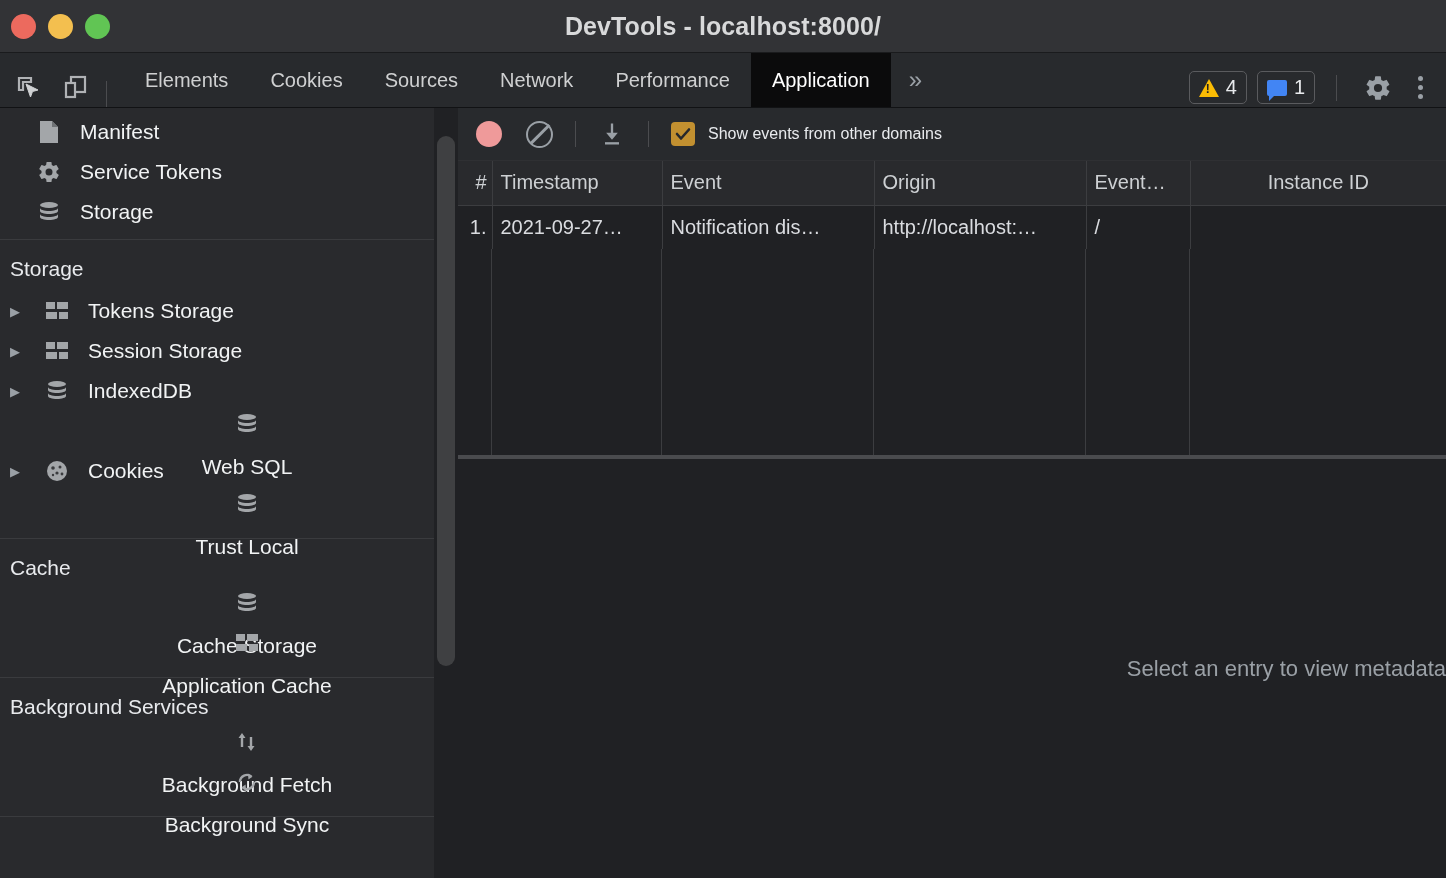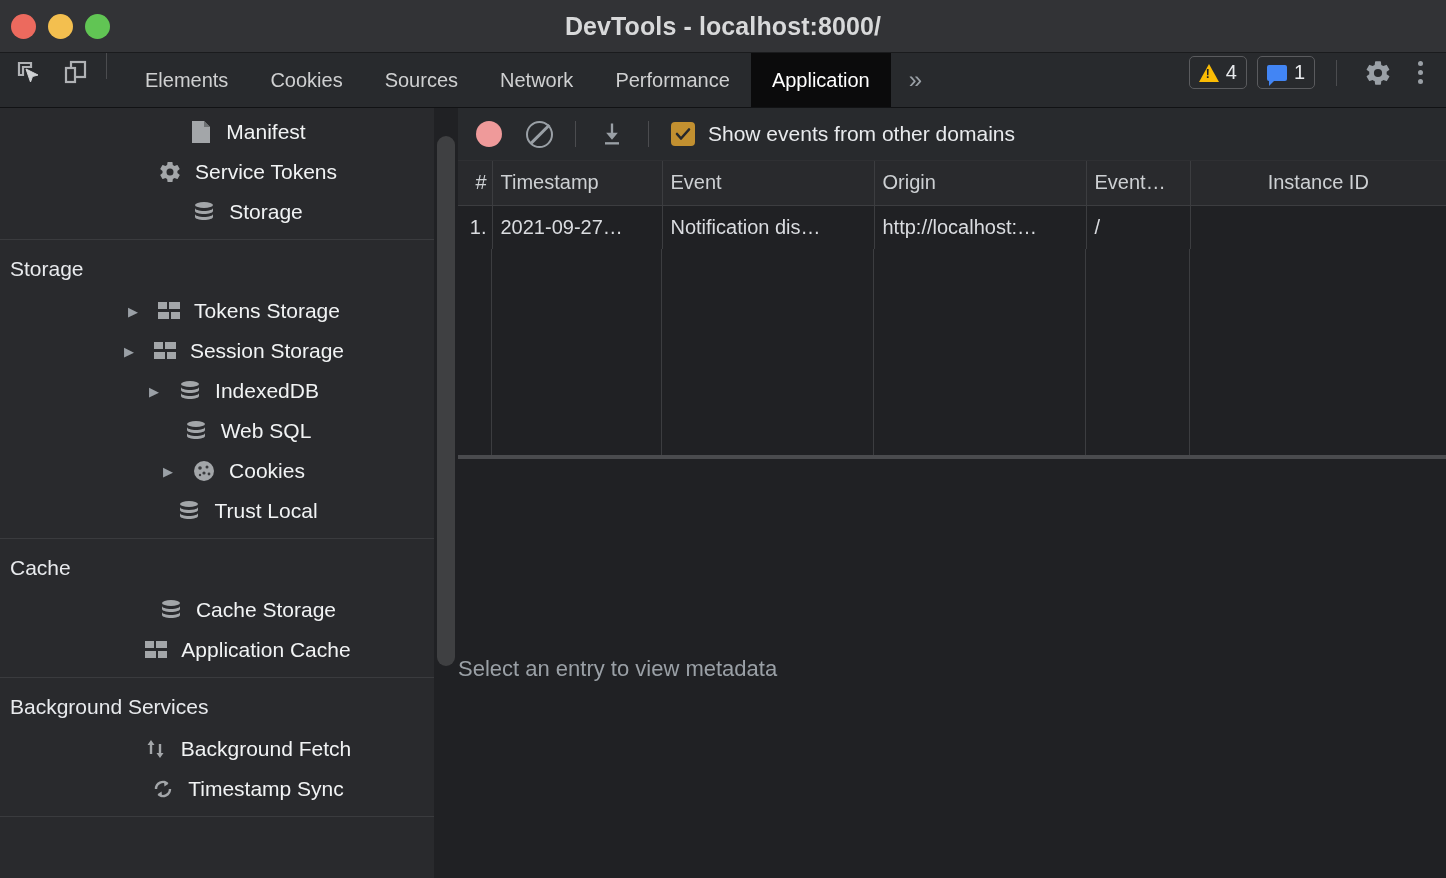--- a/index.html
+++ b/index.html
@@ -32,21 +32,21 @@
     color: #d8d9da;
     font-size: 25px; font-weight: bold;
     letter-spacing: .1px;
     pointer-events: none;
   }
 
   
   .tabbar {
     height: 55px; width: 100%;
     background: #282a2d;
-    display: flex; align-items: flex-start;
+    display: flex; align-items: flex-end;
     border-bottom: 1px solid #111214;
     position: relative;
   }
   .tool-icons { display: flex; align-items: center; padding-left: 9px; gap: 8px; }
   .icon-btn {
     width: 39px; height: 39px;
     display: flex; align-items: center; justify-content: center;
     border-radius: 3px;
   }
   .vsep { width: 1px; height: 26px; background: #4b4c4f; margin: 0 11px; }
@@ -105,32 +105,31 @@
   .side-group { border-bottom: 1px solid #3a3b3e; padding-bottom: 7px; }
   .side-group.nohead { padding-top: 4px; }
   .group-title {
     color: #e8eaed; font-size: 21px;
     padding: 17px 0 10px 10px;
   }
   .side-item {
     display: flex; align-items: center;
     height: 40px; padding-left: 10px;
     color: #f1f3f4; font-size: 21px;
-    gap: 12px;
-    justify-content: center;
+    gap: 18px;
   }
   .twisty {
     width: 16px; flex: none;
     color: #9aa0a6; font-size: 13px; line-height: 1;
   }
   .si-icon { width: 26px; height: 26px; flex: none; display: flex; align-items: center; justify-content: center; }
   .si-label { white-space: nowrap; }
   .indent-root { padding-left: 36px; }
   .indent-sub { padding-left: 10px; }
-  .indent-nochild { padding-left: 36px; }
+  .indent-nochild { padding-left: 36px; flex-direction: column; }
 
   
   .side-scroll {
     position: absolute; top: 0; right: 0;
     width: 24px; height: 100%;
     background: #202124;
   }
   .side-thumb {
     position: absolute; left: 3px; top: 28px;
     width: 18px; height: 530px;
@@ -160,21 +159,21 @@
     transform: translateX(-50%) rotate(45deg); transform-origin: center;
   }
   .tsep { width: 1px; height: 26px; background: #4b4c4f; margin-right: 22px; }
   .dl { width: 28px; height: 28px; margin-right: 22px; }
   .cbox {
     width: 24px; height: 24px; border-radius: 4px;
     background: #c29030; display: flex; align-items: center; justify-content: center;
     margin-right: 13px; flex: none;
   }
   .cbox svg { display: block; }
-  .cb-label { color: #e8eaed; font-size: 21px; white-space: nowrap; }
+  .cb-label { color: #e8eaed; font-size: 16px; white-space: nowrap; }
 
   
   .table-wrap { background: #202124; }
   table.evt { width: 100%; border-collapse: collapse; table-layout: fixed; }
   table.evt th, table.evt td {
     border-right: 1px solid #3c3d40;
     color: #dadce0; font-size: 20px;
     text-align: left; font-weight: normal;
     padding: 0 8px;
     overflow: hidden; white-space: nowrap; text-overflow: ellipsis;
@@ -193,21 +192,21 @@
   .col-sw   { width: 104px; }
   .col-iid  { width: auto; }
   table.evt th.last, table.evt td.last { border-right: none; text-align: center; }
   .grid-fill { display: flex; height: 206px; }
   .grid-fill > div { border-right: 1px solid #3c3d40; }
   .grid-fill > div:last-child { border-right: none; }
   .table-bottom-border { height: 4px; background: #4a4b4e; }
 
   
   .meta {
-    flex: 1; display: flex; align-items: center; justify-content: flex-start;
+    flex: 1; display: flex; align-items: center; justify-content: flex-end;
     background: #202124;
   }
   .meta-text { color: #9aa0a6; font-size: 22px; }
 </style>
 </head>
 <body>
 
 <div class="titlebar">
   <div class="traffic">
     <div class="light red"></div>
@@ -424,21 +423,21 @@
       </div>
       <div class="side-item indent-nochild">
         <span class="si-icon">
           <svg width="24" height="24" viewBox="0 0 24 24" fill="none" stroke="#a3a6a9" stroke-width="2.4">
             <path d="M5 12a7 7 0 0 1 11.5-5.4"></path>
             <path d="M19 12a7 7 0 0 1-11.5 5.4"></path>
             <path d="M13 3.5 L17.5 6.8 L13.4 9.5" fill="#a3a6a9" stroke="none"></path>
             <path d="M11 20.5 L6.5 17.2 L10.6 14.5" fill="#a3a6a9" stroke="none"></path>
           </svg>
         </span>
-        <span class="si-label">Timestamp Sync</span>
+        <span class="si-label">Background Sync</span>
       </div>
     </div>
 
     <div class="side-scroll">
       <div class="side-thumb"></div>
     </div>
   </div>
 
   <div class="main">
 

